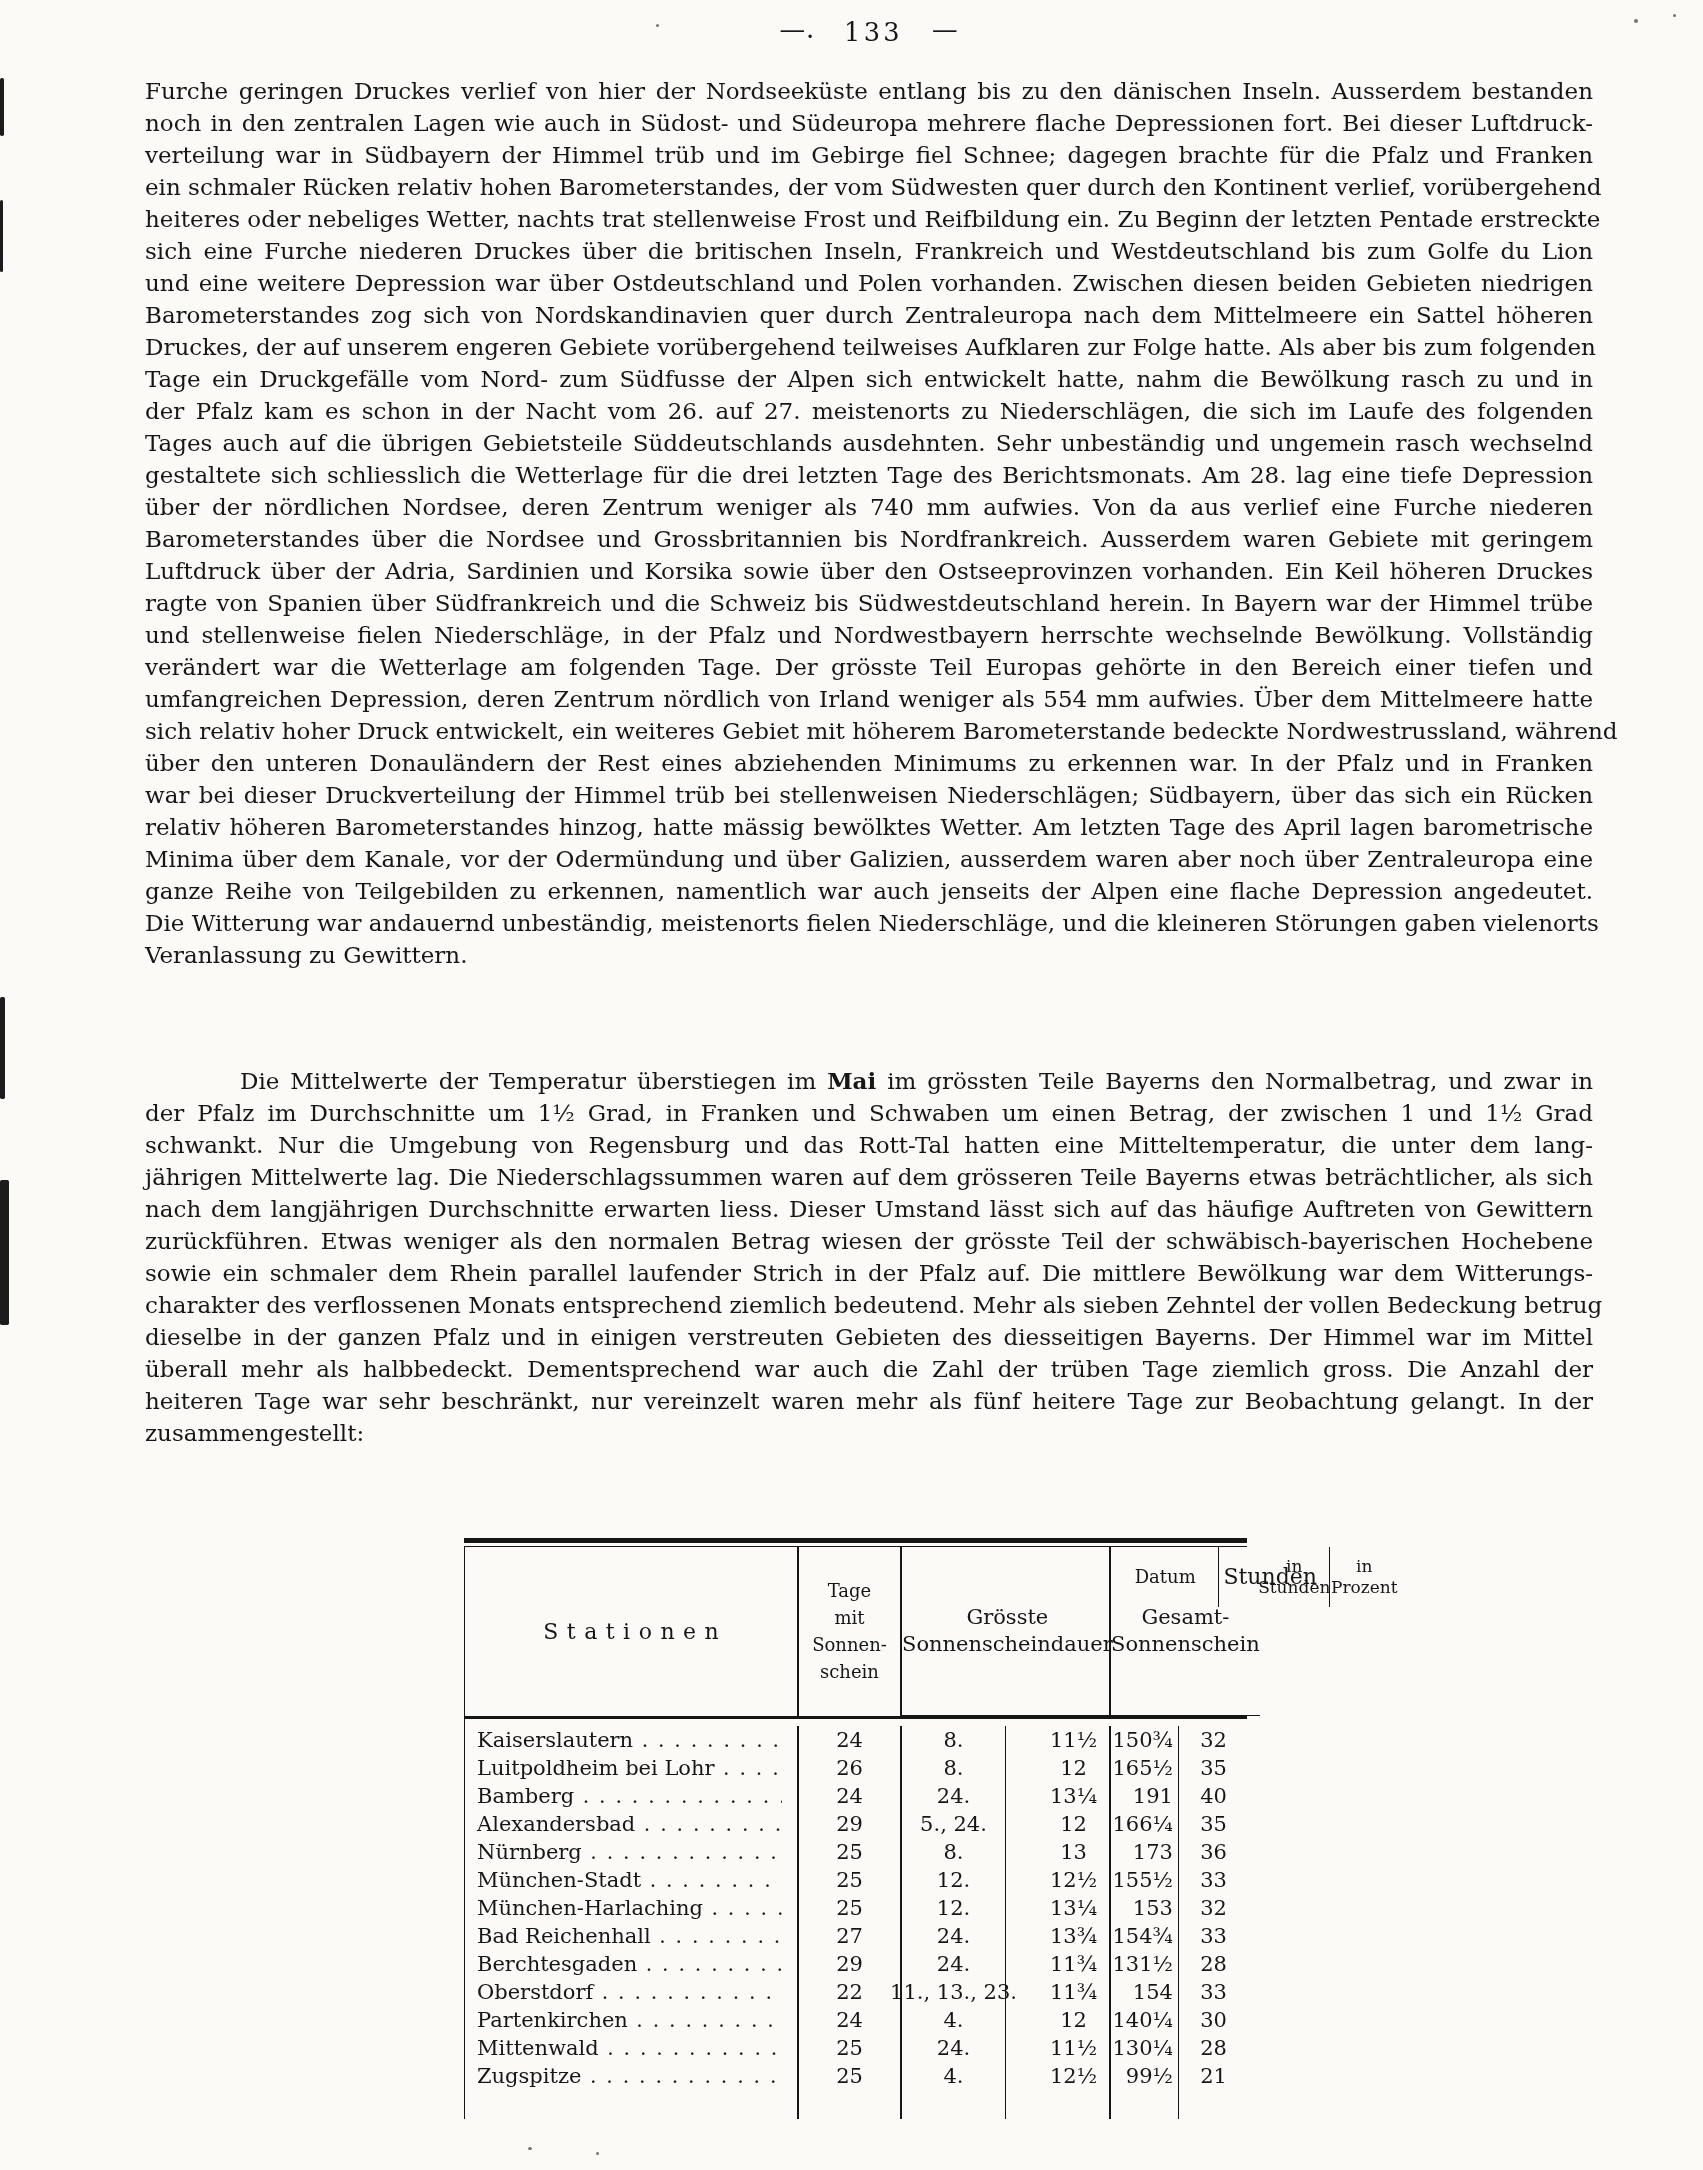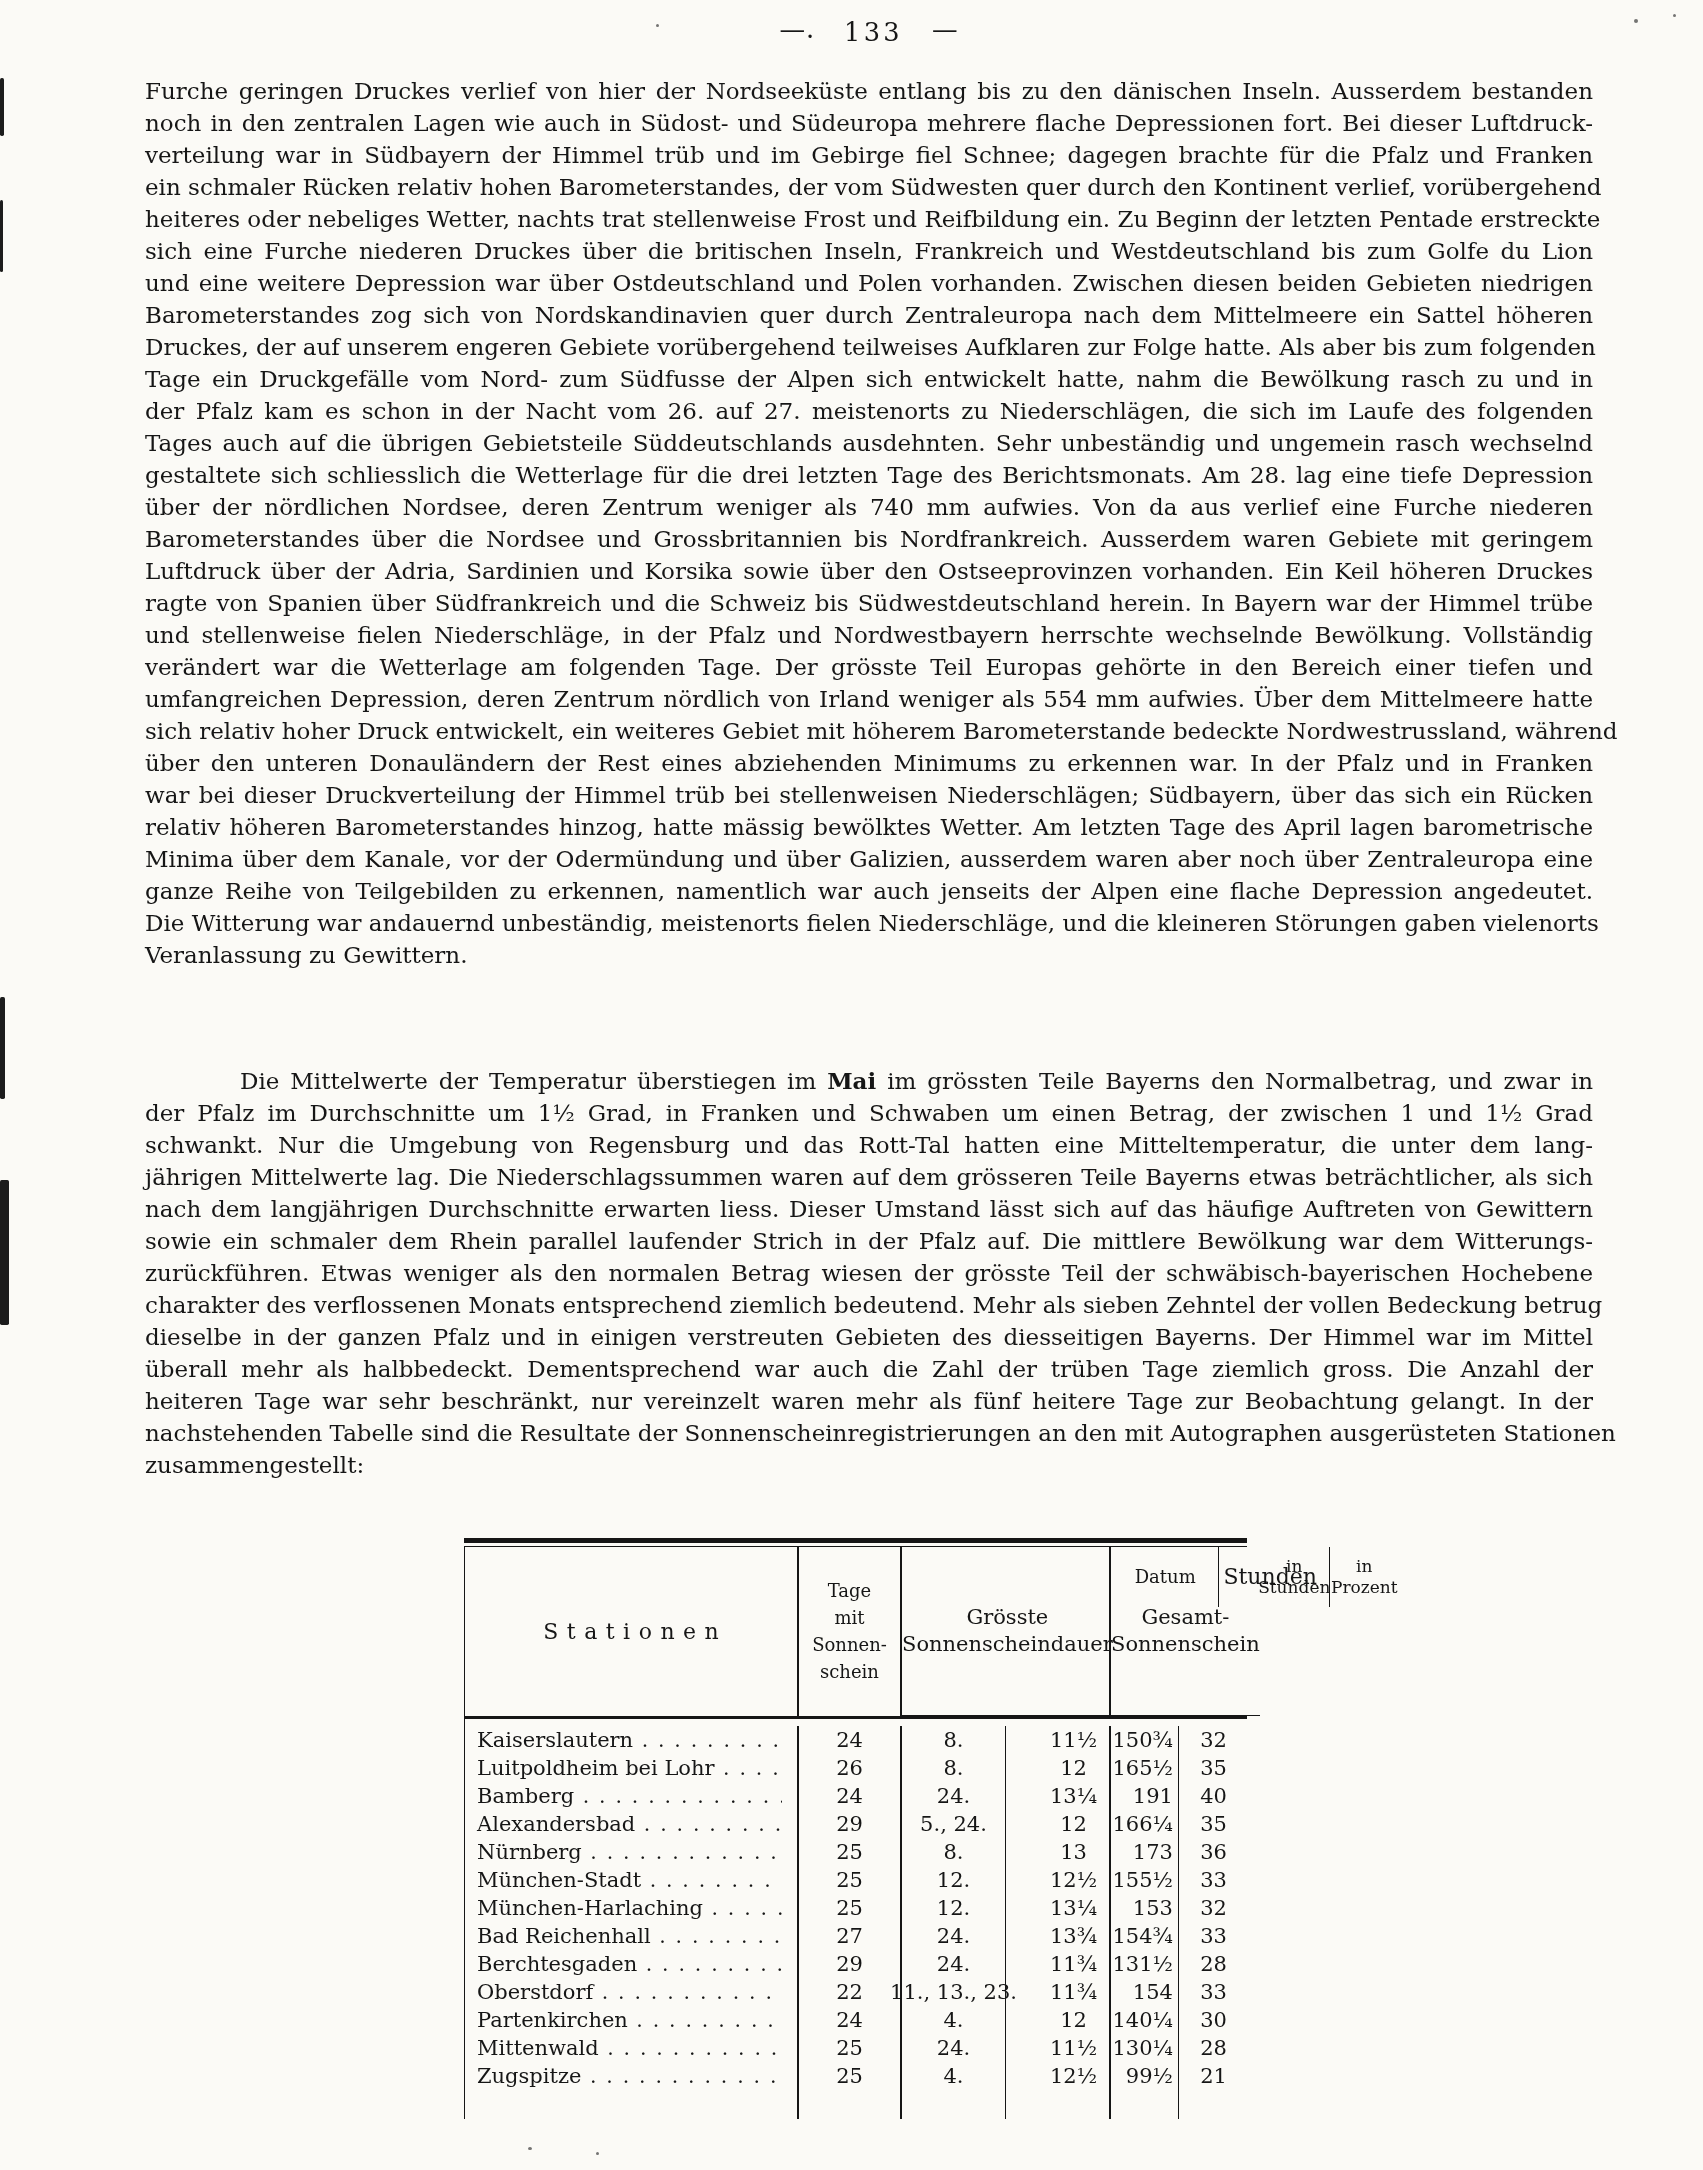--- a/index.html
+++ b/index.html
@@ -150,33 +150,32 @@
       <div class="para">
 
           <div class="pline">der Pfalz im Durchschnitte um 1½ Grad, in Franken und Schwaben um einen Betrag, der zwischen 1 und 1½ Grad</div>
 
           <div class="pline">schwankt.  Nur die Umgebung von Regensburg und das Rott-Tal hatten eine Mitteltemperatur, die unter dem lang-</div>
 
           <div class="pline">jährigen Mittelwerte lag.  Die Niederschlagssummen waren auf dem grösseren Teile Bayerns etwas beträchtlicher, als sich</div>
 
           <div class="pline">nach dem langjährigen Durchschnitte erwarten liess.  Dieser Umstand lässt sich auf das häufige Auftreten von Gewittern</div>
 
+          <div class="pline">zurückführen.  Etwas weniger als den normalen Betrag wiesen der grösste Teil der schwäbisch-bayerischen Hochebene</div>
+
           <div class="pline">sowie ein schmaler dem Rhein parallel laufender Strich in der Pfalz auf.  Die mittlere Bewölkung war dem Witterungs-</div>
 
-          <div class="pline">zurückführen.  Etwas weniger als den normalen Betrag wiesen der grösste Teil der schwäbisch-bayerischen Hochebene</div>
-
           <div class="pline">charakter des verflossenen Monats entsprechend ziemlich bedeutend.  Mehr als sieben Zehntel der vollen Bedeckung betrug</div>
 
           <div class="pline">dieselbe in der ganzen Pfalz und in einigen verstreuten Gebieten des diesseitigen Bayerns.  Der Himmel war im Mittel</div>
 
           <div class="pline">überall mehr als halbbedeckt.  Dementsprechend war auch die Zahl der trüben Tage ziemlich gross.  Die Anzahl der</div>
 
           <div class="pline">heiteren Tage war sehr beschränkt, nur vereinzelt waren mehr als fünf heitere Tage zur Beobachtung gelangt.  In der</div>
 
-          <div class="pline">nachstehenden Tabelle sind die Resultate der Sonnenscheinregistrierungen an den mit Autographen ausgerüsteten Stationen</div>
 
           <div class="pline">zusammengestellt:</div>
         </div>
     </div>
   </div>
 
   <div class="table-wrap">
     <div class="rule-double"></div>
 
     <div class="thead">

